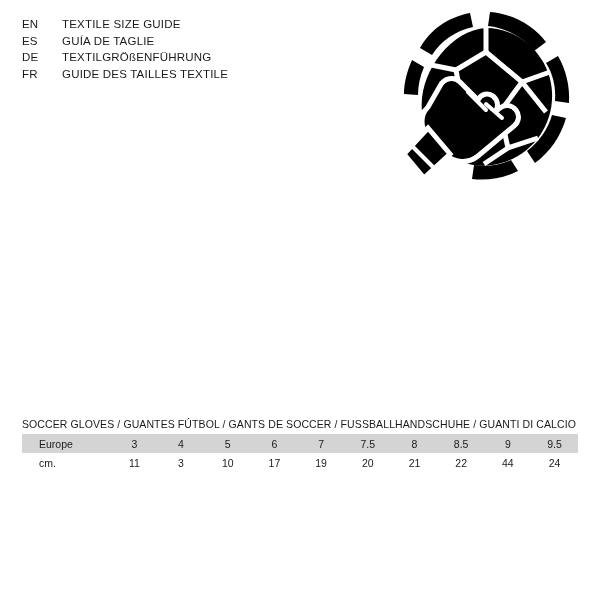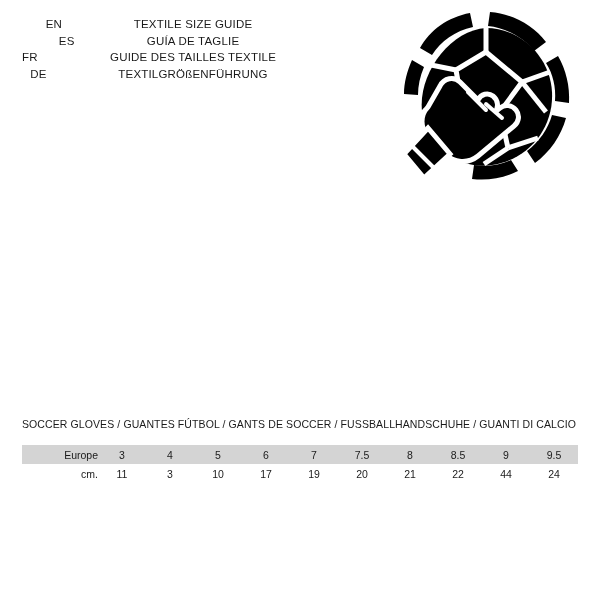--- a/index.html
+++ b/index.html
@@ -20,30 +20,28 @@
   .legend {
     position: absolute;
     left: 22px;
     top: 16px;
     font-size: 11.5px;
     line-height: 16.5px;
     letter-spacing: 0.2px;
   }
   .legend-row {
     display: flex;
-    justify-content: center;
   }
   .legend-code {
     width: 40px;
     flex: 0 0 40px;
     font-weight: 400;
   }
   .legend-text {
     white-space: nowrap;
-    margin-left: 48px;
   }
 
   
   .illustration {
     position: absolute;
     right: 18px;
     top: 8px;
     width: 200px;
     height: 190px;
   }
@@ -56,64 +54,64 @@
   
   .table-block {
     position: absolute;
     left: 22px;
     top: 418px;
     width: 556px;
   }
   .table-title {
     font-size: 10.5px;
     letter-spacing: 0.1px;
-    margin-bottom: 15px;
+    margin-bottom: 4px;
     white-space: nowrap;
   }
   table.sizes {
     border-collapse: collapse;
     width: 556px;
     font-size: 10.5px;
     table-layout: fixed;
   }
   table.sizes td {
     padding: 2px 0 2px 0;
     text-align: center;
     font-weight: 400;
     color: #1a1a1a;
     height: 15px;
   }
   table.sizes tr.shaded td {
     background: #d4d4d4;
   }
   table.sizes td.rowlabel {
-    text-align: right;
-    padding-left: 4px;
+    text-align: left;
+    padding-left: 17px;
     width: 72px;
   }
 </style>
 </head>
 <body>
 
 <div class="legend">
   <div class="legend-row">
     <span class="legend-code">EN</span>
     <span class="legend-text">TEXTILE SIZE GUIDE</span>
   </div>
   <div class="legend-row">
     <span class="legend-code">ES</span>
     <span class="legend-text">GUÍA DE TAGLIE</span>
   </div>
   <div class="legend-row">
+    <span class="legend-code">DE</span>
+    <span class="legend-text">TEXTILGRÖßENFÜHRUNG</span>
+  </div>
+  <div class="legend-row">
     <span class="legend-code">FR</span>
     <span class="legend-text">GUIDE DES TAILLES TEXTILE</span>
-  </div>
-  <div class="legend-row">
-    <span class="legend-code">DE</span>
-    <span class="legend-text">TEXTILGRÖßENFÜHRUNG</span>
   </div>
 </div>
 
 <div class="illustration">
   <svg viewBox="0 0 200 190" xmlns="http://www.w3.org/2000/svg" aria-hidden="true">
     <g fill="#000000">
 
       <path d="M38 40 C48 22 66 9 88 5 L91 19 C73 23 59 33 50 47 Z"></path>
       <path d="M108 4 C131 6 151 17 164 34 L152 43 C141 29 124 20 106 18 Z"></path>
       <path d="M176 48 C184 62 188 78 187 95 L173 93 C174 79 171 66 164 55 Z"></path>

